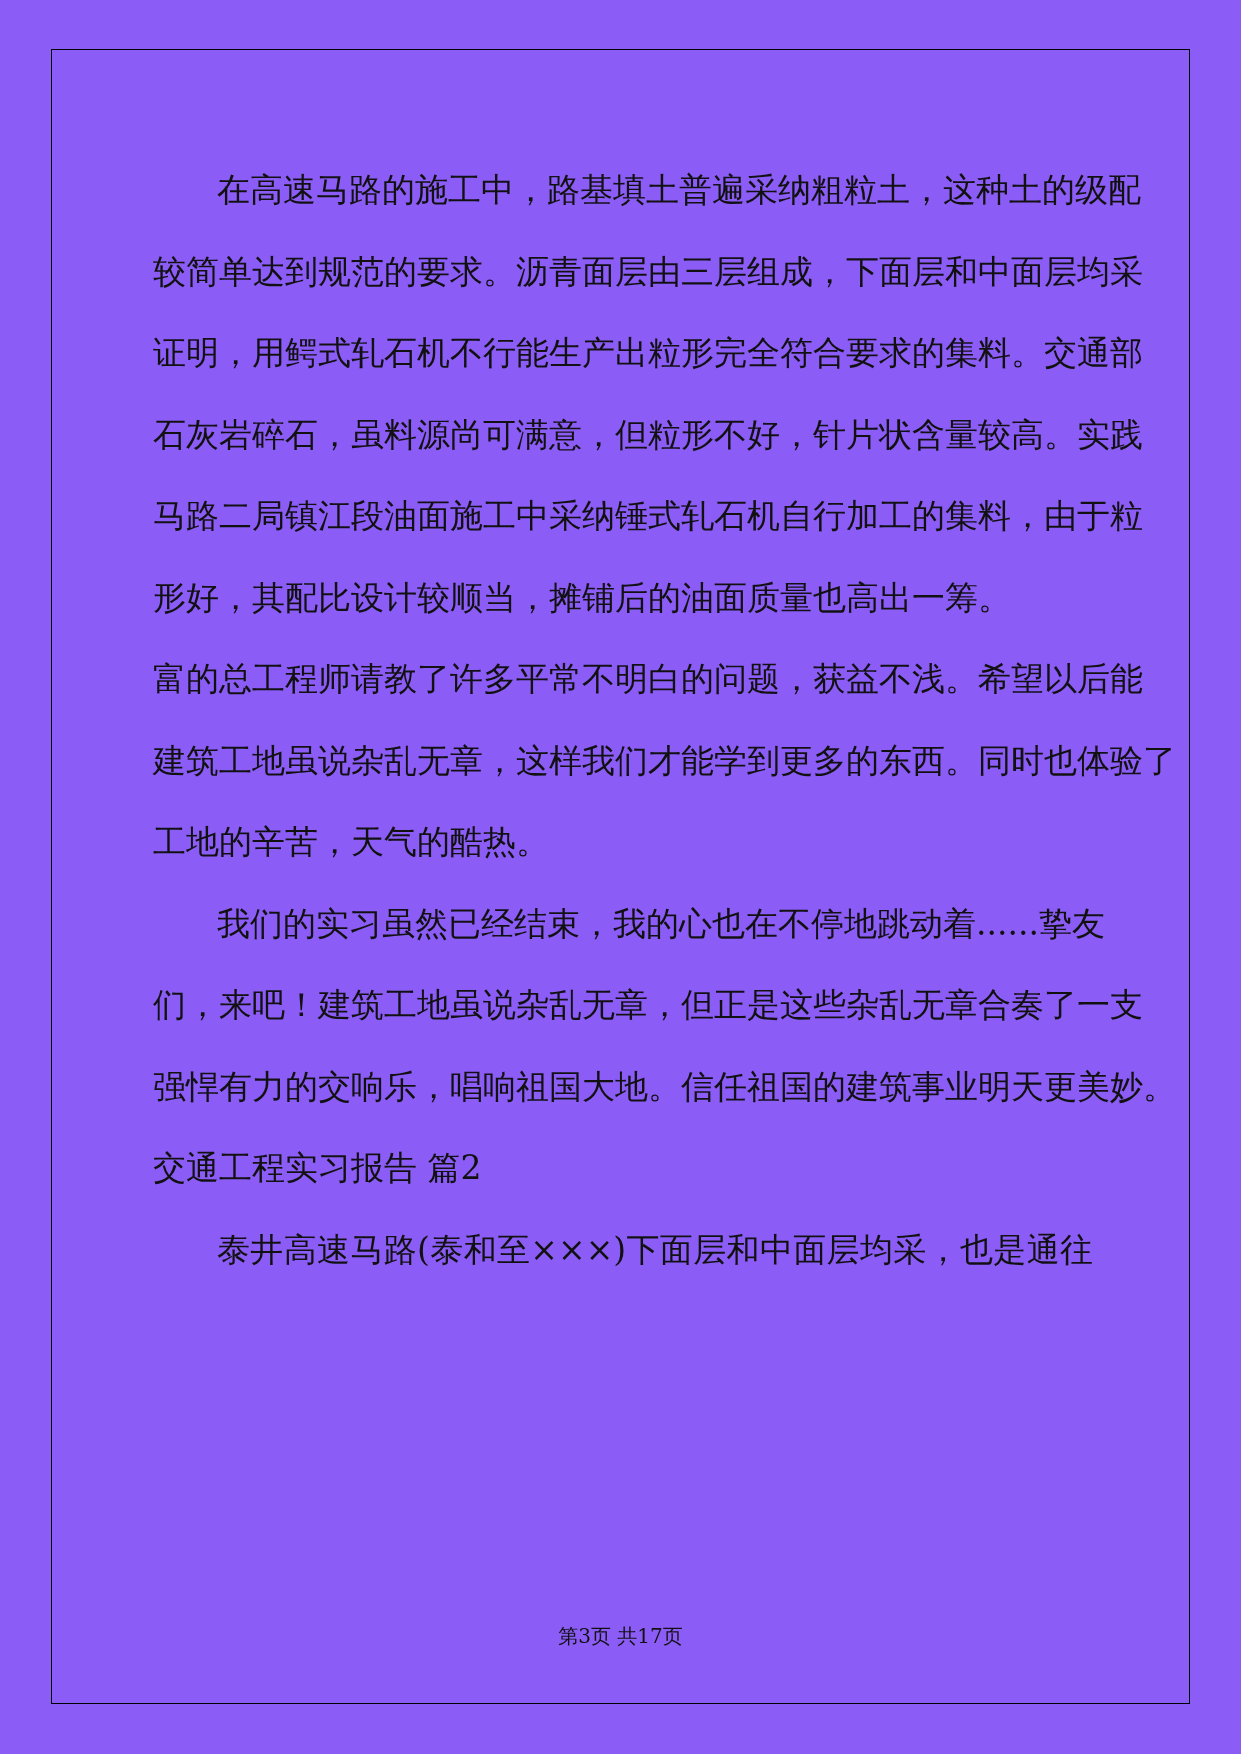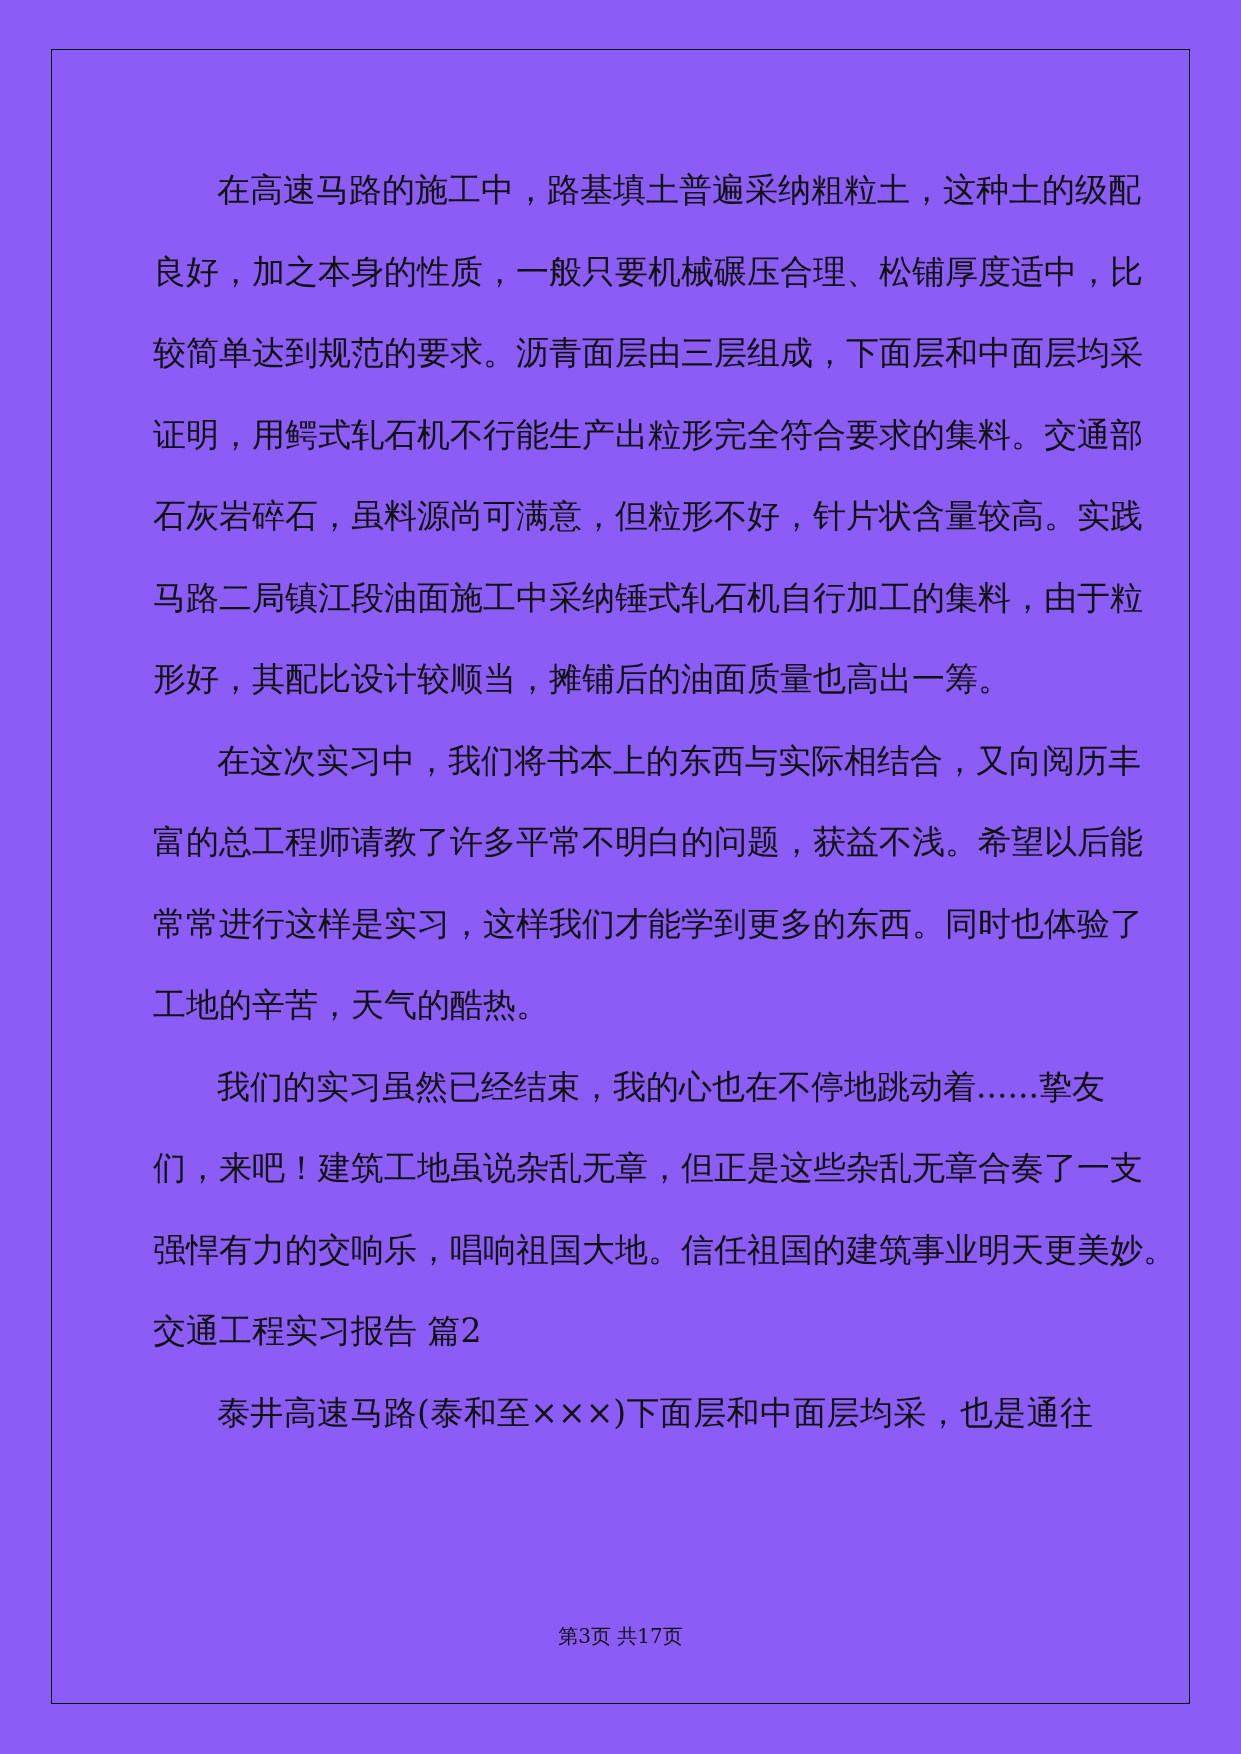--- a/index.html
+++ b/index.html
@@ -60,29 +60,27 @@
 </style>
 </head>
 <body>
 
 <div class="page">
 
   <div class="page-border"></div>
 
   <div class="doc-body">
     <div class="doc-line indent">在高速马路的施工中，路基填土普遍采纳粗粒土，这种土的级配</div>
-    <div class="doc-line">良好，加之本身的性质，一般只要机械碾压合理、松铺厚度适中，比</div>
     <div class="doc-line">较简单达到规范的要求。沥青面层由三层组成，下面层和中面层均采</div>
     <div class="doc-line">证明，用鳄式轧石机不行能生产出粒形完全符合要求的集料。交通部</div>
     <div class="doc-line">石灰岩碎石，虽料源尚可满意，但粒形不好，针片状含量较高。实践</div>
     <div class="doc-line">马路二局镇江段油面施工中采纳锤式轧石机自行加工的集料，由于粒</div>
     <div class="doc-line endp">形好，其配比设计较顺当，摊铺后的油面质量也高出一筹。</div>
-    <div class="doc-line indent">在这次实习中，我们将书本上的东西与实际相结合，又向阅历丰</div>
     <div class="doc-line">富的总工程师请教了许多平常不明白的问题，获益不浅。希望以后能</div>
-    <div class="doc-line">常常进行这样是实习，这样我们才能学到更多的东西。同时也体验了</div>
+    <div class="doc-line">建筑工地虽说杂乱无章，这样我们才能学到更多的东西。同时也体验了</div>
     <div class="doc-line endp">工地的辛苦，天气的酷热。</div>
     <div class="doc-line indent">我们的实习虽然已经结束，我的心也在不停地跳动着......挚友</div>
     <div class="doc-line">们，来吧！建筑工地虽说杂乱无章，但正是这些杂乱无章合奏了一支</div>
     <div class="doc-line">强悍有力的交响乐，唱响祖国大地。信任祖国的建筑事业明天更美妙。</div>
     <div class="doc-line endp">交通工程实习报告 篇2</div>
     <div class="doc-line indent">泰井高速马路(泰和至×××)下面层和中面层均采，也是通往</div>
   </div>
 
   <div class="doc-footer">第3页  共17页</div>
 

